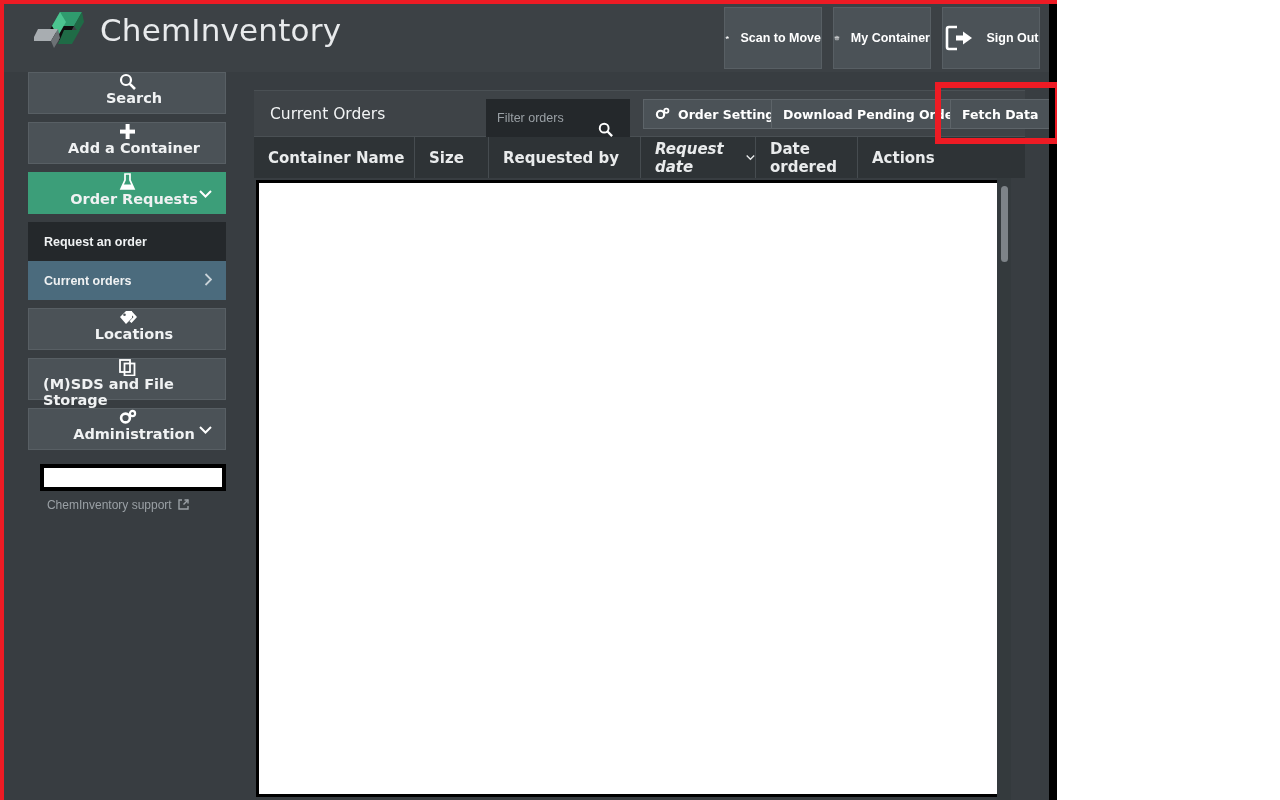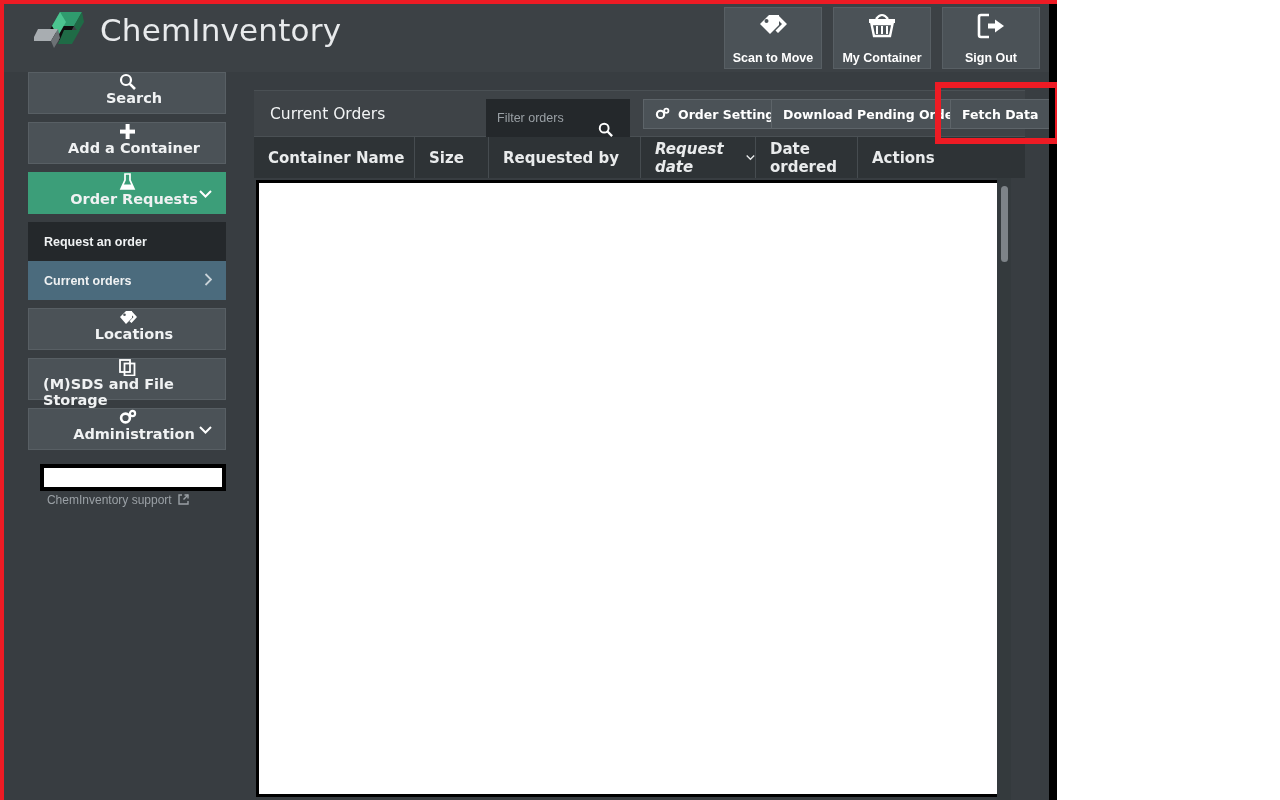--- a/index.html
+++ b/index.html
@@ -60,21 +60,20 @@
   .header-btns {
     position: absolute;
     right: 13px; top: 3px;
     display: flex; gap: 11px;
   }
   .hbtn {
     width: 98px; height: 62px;
     background: #4b5257;
     border: 1px solid #585f64;
     display: flex;
-    flex-direction: column;
     align-items: center;
     justify-content: center;
     gap: 11px;
     cursor: pointer;
   }
   .hbtn svg { display: block; }
   .hbtn-label {
     color: #ffffff;
     font-size: 12.5px;
     font-weight: bold;
@@ -129,21 +128,21 @@
   .sub-chevron { position: absolute; right: 14px; top: 50%; transform: translateY(-50%); }
   .gap8 { height: 8px; }
 
   #blank-box {
     margin: 14px 14px 0 36px;
     height: 27px;
     background: #ffffff;
     border: 4px solid #000000;
   }
   #support-link {
-    margin-top: 2px;
+    margin-top: 7px;
     text-align: center;
     color: #9aa0a5;
     font-size: 12px;
     padding-right: 8px;
     cursor: pointer;
   }
   #support-link svg { vertical-align: -1px; margin-left: 3px; }
 
   
   #main {

